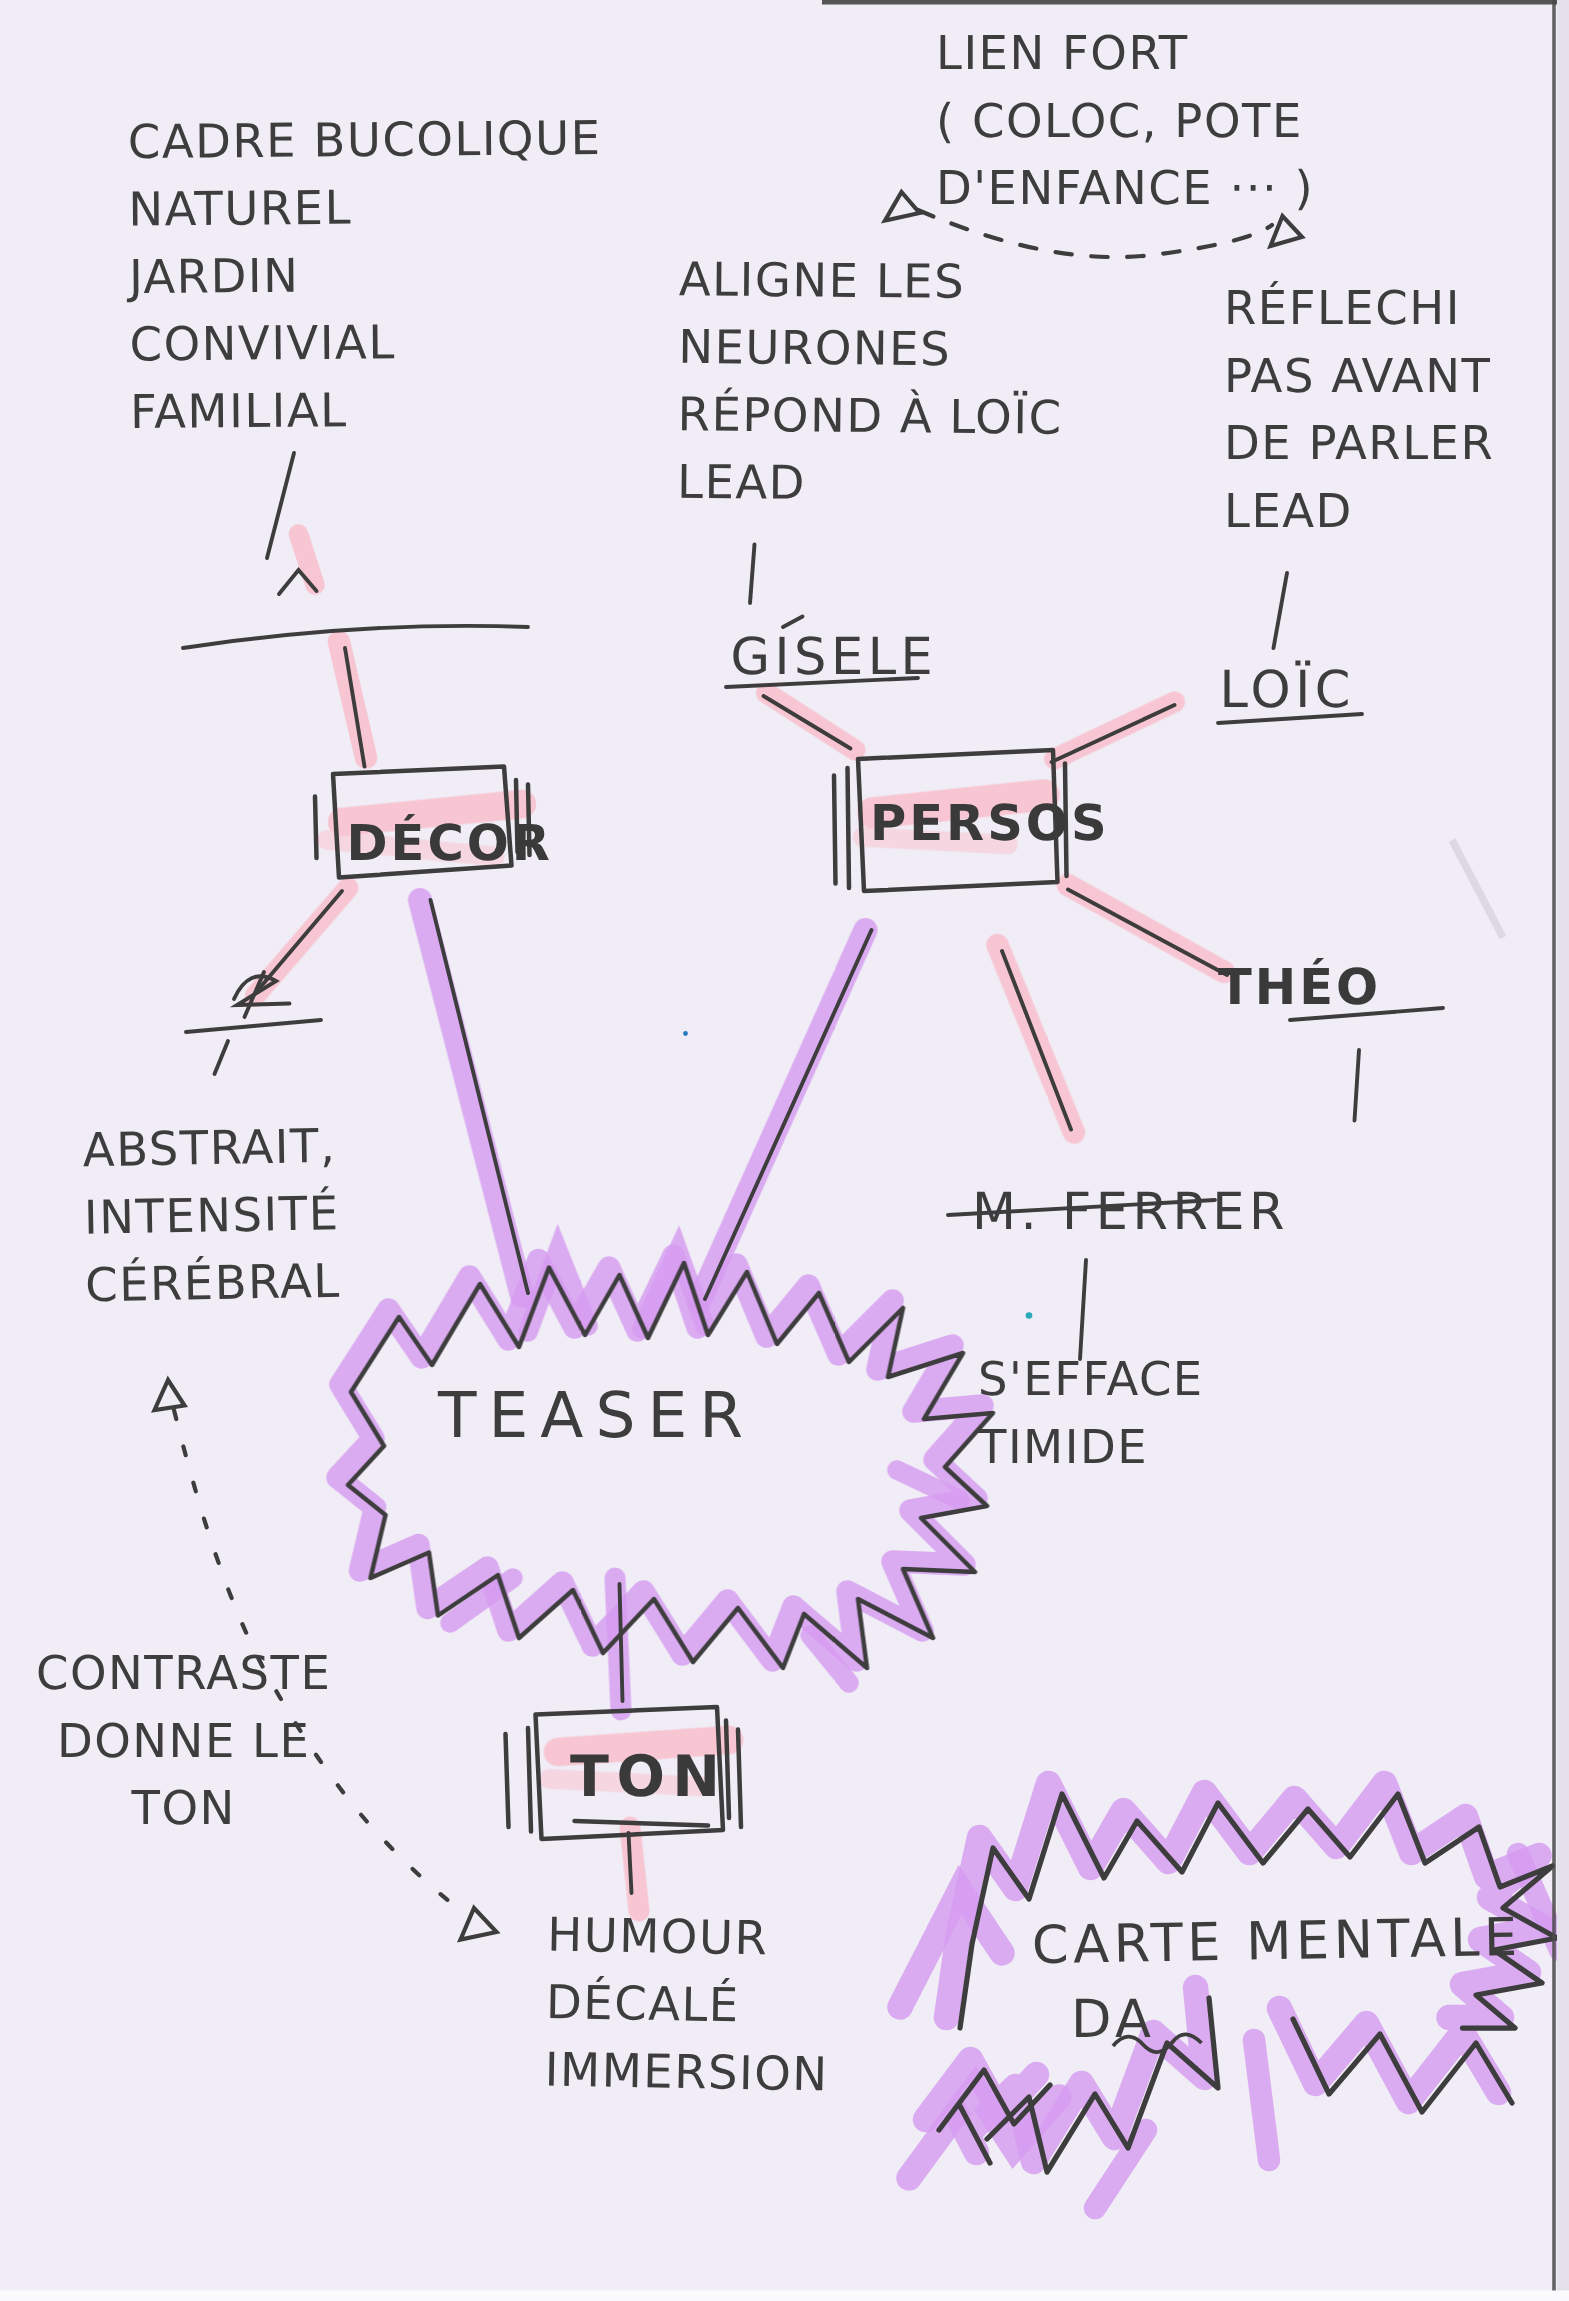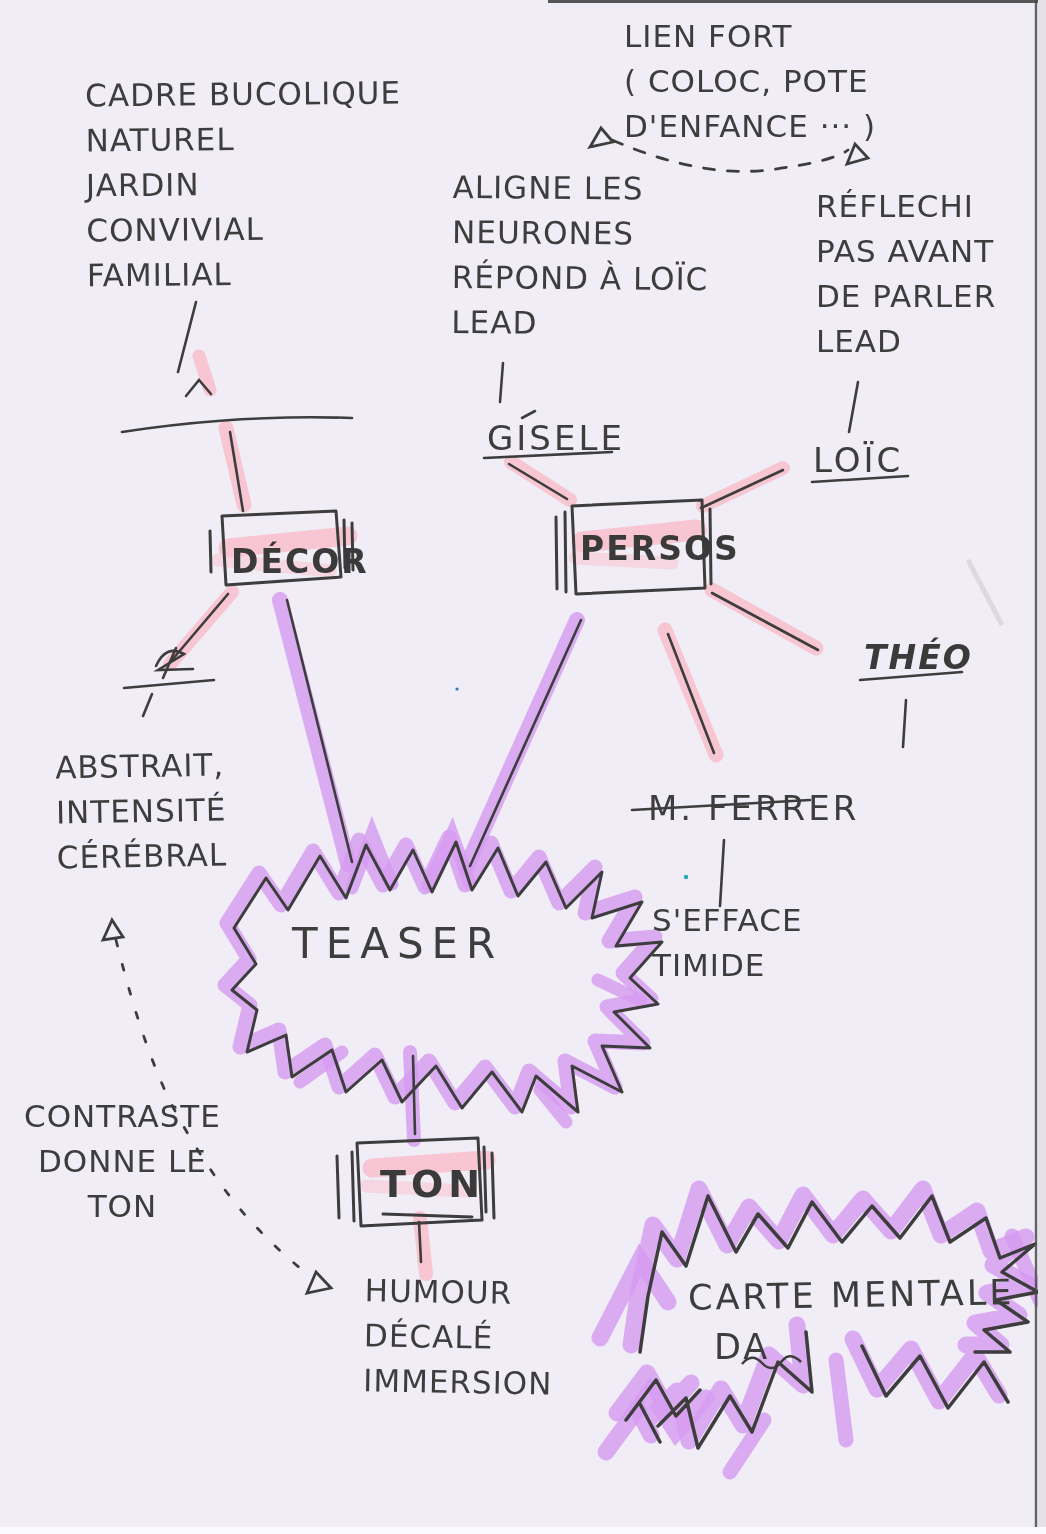--- a/index.html
+++ b/index.html
@@ -193,21 +193,21 @@
   <div class="txt big" style="left:813px;top:436px;">LOÏC</div>
 
   <div class="txt boxlabel" style="left:231px;top:528px;margin-top:10px;">DÉCOR</div>
 
   <div class="txt boxlabel" style="left:580px;top:525px;">PERSOS</div>
 
   <div class="txt r-1" style="left:56px;top:744px;">ABSTRAIT,
 INTENSITÉ
 CÉRÉBRAL</div>
 
-  <div class="txt boxlabel" style="left:864px;top:634px;font-style:italic;">THÉO</div>
+  <div class="txt boxlabel" style="left:812px;top:634px;">THÉO</div>
 
 
   <div class="txt big" style="left:648px;top:784px;">M. FERRER</div>
 
   <div class="txt" style="left:652px;top:898px;">S'EFFACE
 TIMIDE</div>
 
   <div class="txt burst1" style="left:292px;top:914px;">TEASER</div>
 
 

